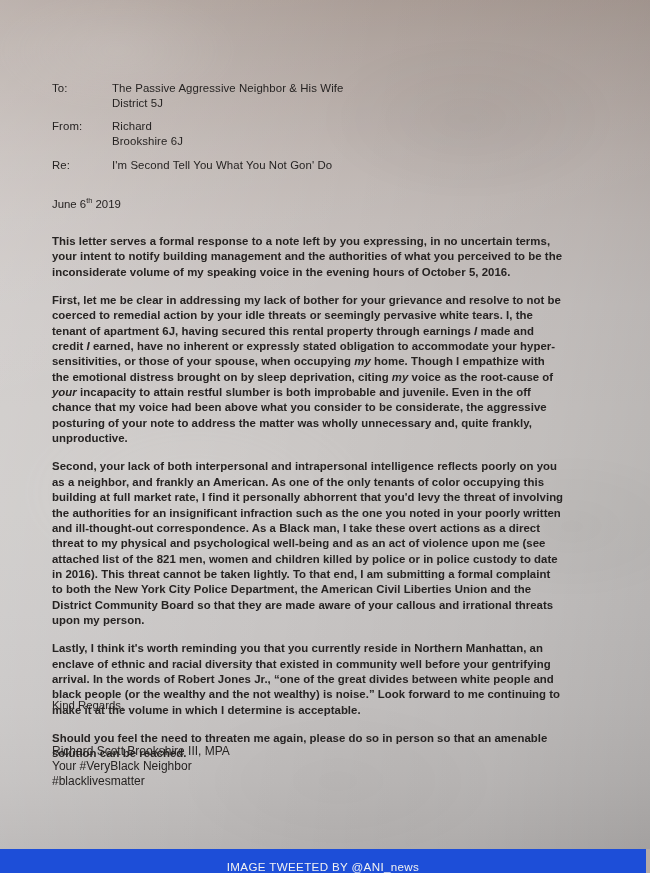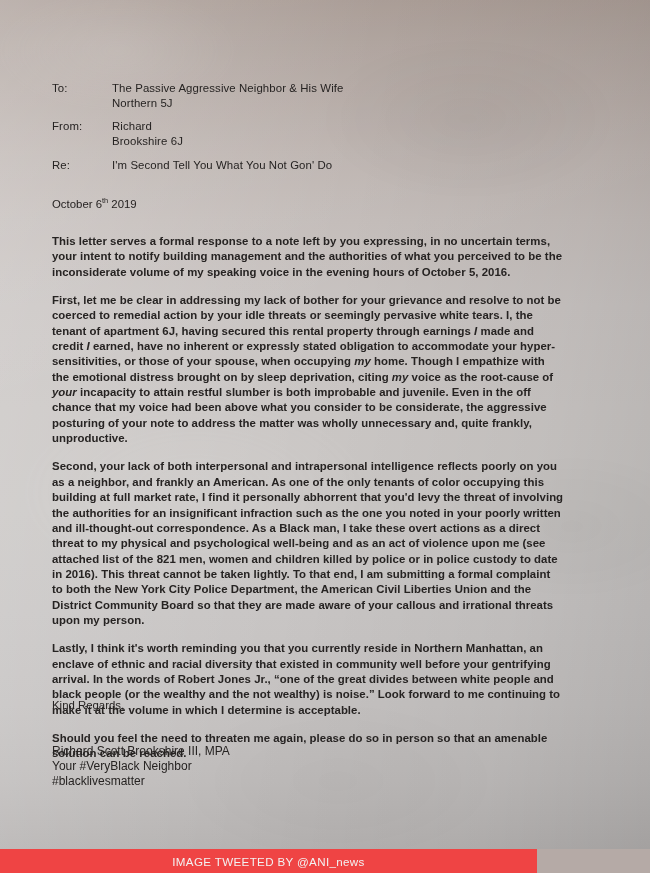--- a/index.html
+++ b/index.html
@@ -121,25 +121,25 @@
     left: 52px;
     top: 744px;
     font-size: 12px;
     line-height: 15.2px;
   }
   #signature div { display: block; }
   #caption-bar {
     position: absolute;
     left: 0;
     top: 849px;
-    width: 537px;
+    width: 646px;
     height: 24px;
-    background: #ef4444;
+    background: #1d4ed8;
     display: flex;
-    align-items: center;
+    align-items: flex-end;
     justify-content: center;
   }
   #caption-text {
     color: #f2f2f2;
     font-size: 11.6px;
     letter-spacing: 0.35px;
     font-family: "Liberation Sans", sans-serif;
   }
 </style>
 </head>
@@ -151,21 +151,21 @@
   <div id="grain"></div>
   <div id="sheen"></div>
 
   <div id="content">
 
     <div class="hdr-block" id="row-to">
       <div class="hdr-row">
         <span class="hdr-label">To:</span>
         <span class="hdr-val">
           <span>The Passive Aggressive Neighbor &amp; His Wife</span>
-          <span class="line2">Northern 5J</span>
+          <span class="line2">District 5J</span>
         </span>
       </div>
     </div>
 
     <div class="hdr-block" id="row-from">
       <div class="hdr-row">
         <span class="hdr-label">From:</span>
         <span class="hdr-val">
           <span>Richard</span>
           <span class="line2">Brookshire 6J</span>
@@ -175,21 +175,21 @@
 
     <div class="hdr-block" id="row-re">
       <div class="hdr-row">
         <span class="hdr-label">Re:</span>
         <span class="hdr-val">
           <span>I'm Second Tell You What You Not Gon' Do</span>
         </span>
       </div>
     </div>
 
-    <div id="date-line"><span>October 6</span><sup>th</sup><span> 2019</span></div>
+    <div id="date-line"><span>June 6</span><sup>th</sup><span> 2019</span></div>
 
     <div id="body">
 
       <p>This letter serves a formal response to a note left by you expressing, in no uncertain terms, your intent to notify building management and the authorities of what you perceived to be the inconsiderate volume of my speaking voice in the evening hours of October 5, 2016.</p>
 
       <p><span>First, let me be clear in addressing my lack of bother for your grievance and resolve to not be coerced to remedial action by your idle threats or seemingly pervasive white tears. I, the tenant of apartment 6J, having secured this rental property through earnings </span><em>I</em><span> made and credit </span><em>I</em><span> earned, have no inherent or expressly stated obligation to accommodate your hyper-sensitivities, or those of your spouse, when occupying </span><em>my</em><span> home. Though I empathize with the emotional distress brought on by sleep deprivation, citing </span><em>my</em><span> voice as the root-cause of </span><em>your</em><span> incapacity to attain restful slumber is both improbable and juvenile. Even in the off chance that my voice had been above what you consider to be considerate, the aggressive posturing of your note to address the matter was wholly unnecessary and, quite frankly, unproductive.</span></p>
 
       <p>Second, your lack of both interpersonal and intrapersonal intelligence reflects poorly on you as a neighbor, and frankly an American. As one of the only tenants of color occupying this building at full market rate, I find it personally abhorrent that you'd levy the threat of involving the authorities for an insignificant infraction such as the one you noted in your poorly written and ill-thought-out correspondence. As a Black man, I take these overt actions as a direct threat to my physical and psychological well-being and as an act of violence upon me (see attached list of the 821 men, women and children killed by police or in police custody to date in 2016). This threat cannot be taken lightly. To that end, I am submitting a formal complaint to both the New York City Police Department, the American Civil Liberties Union and the District Community Board so that they are made aware of your callous and irrational threats upon my person.</p>
 
       <p>Lastly, I think it's worth reminding you that you currently reside in Northern Manhattan, an enclave of ethnic and racial diversity that existed in community well before your gentrifying arrival. In the words of Robert Jones Jr., “one of the great divides between white people and black people (or the wealthy and the not wealthy) is noise.” Look forward to me continuing to make it at the volume in which I determine is acceptable.</p>

